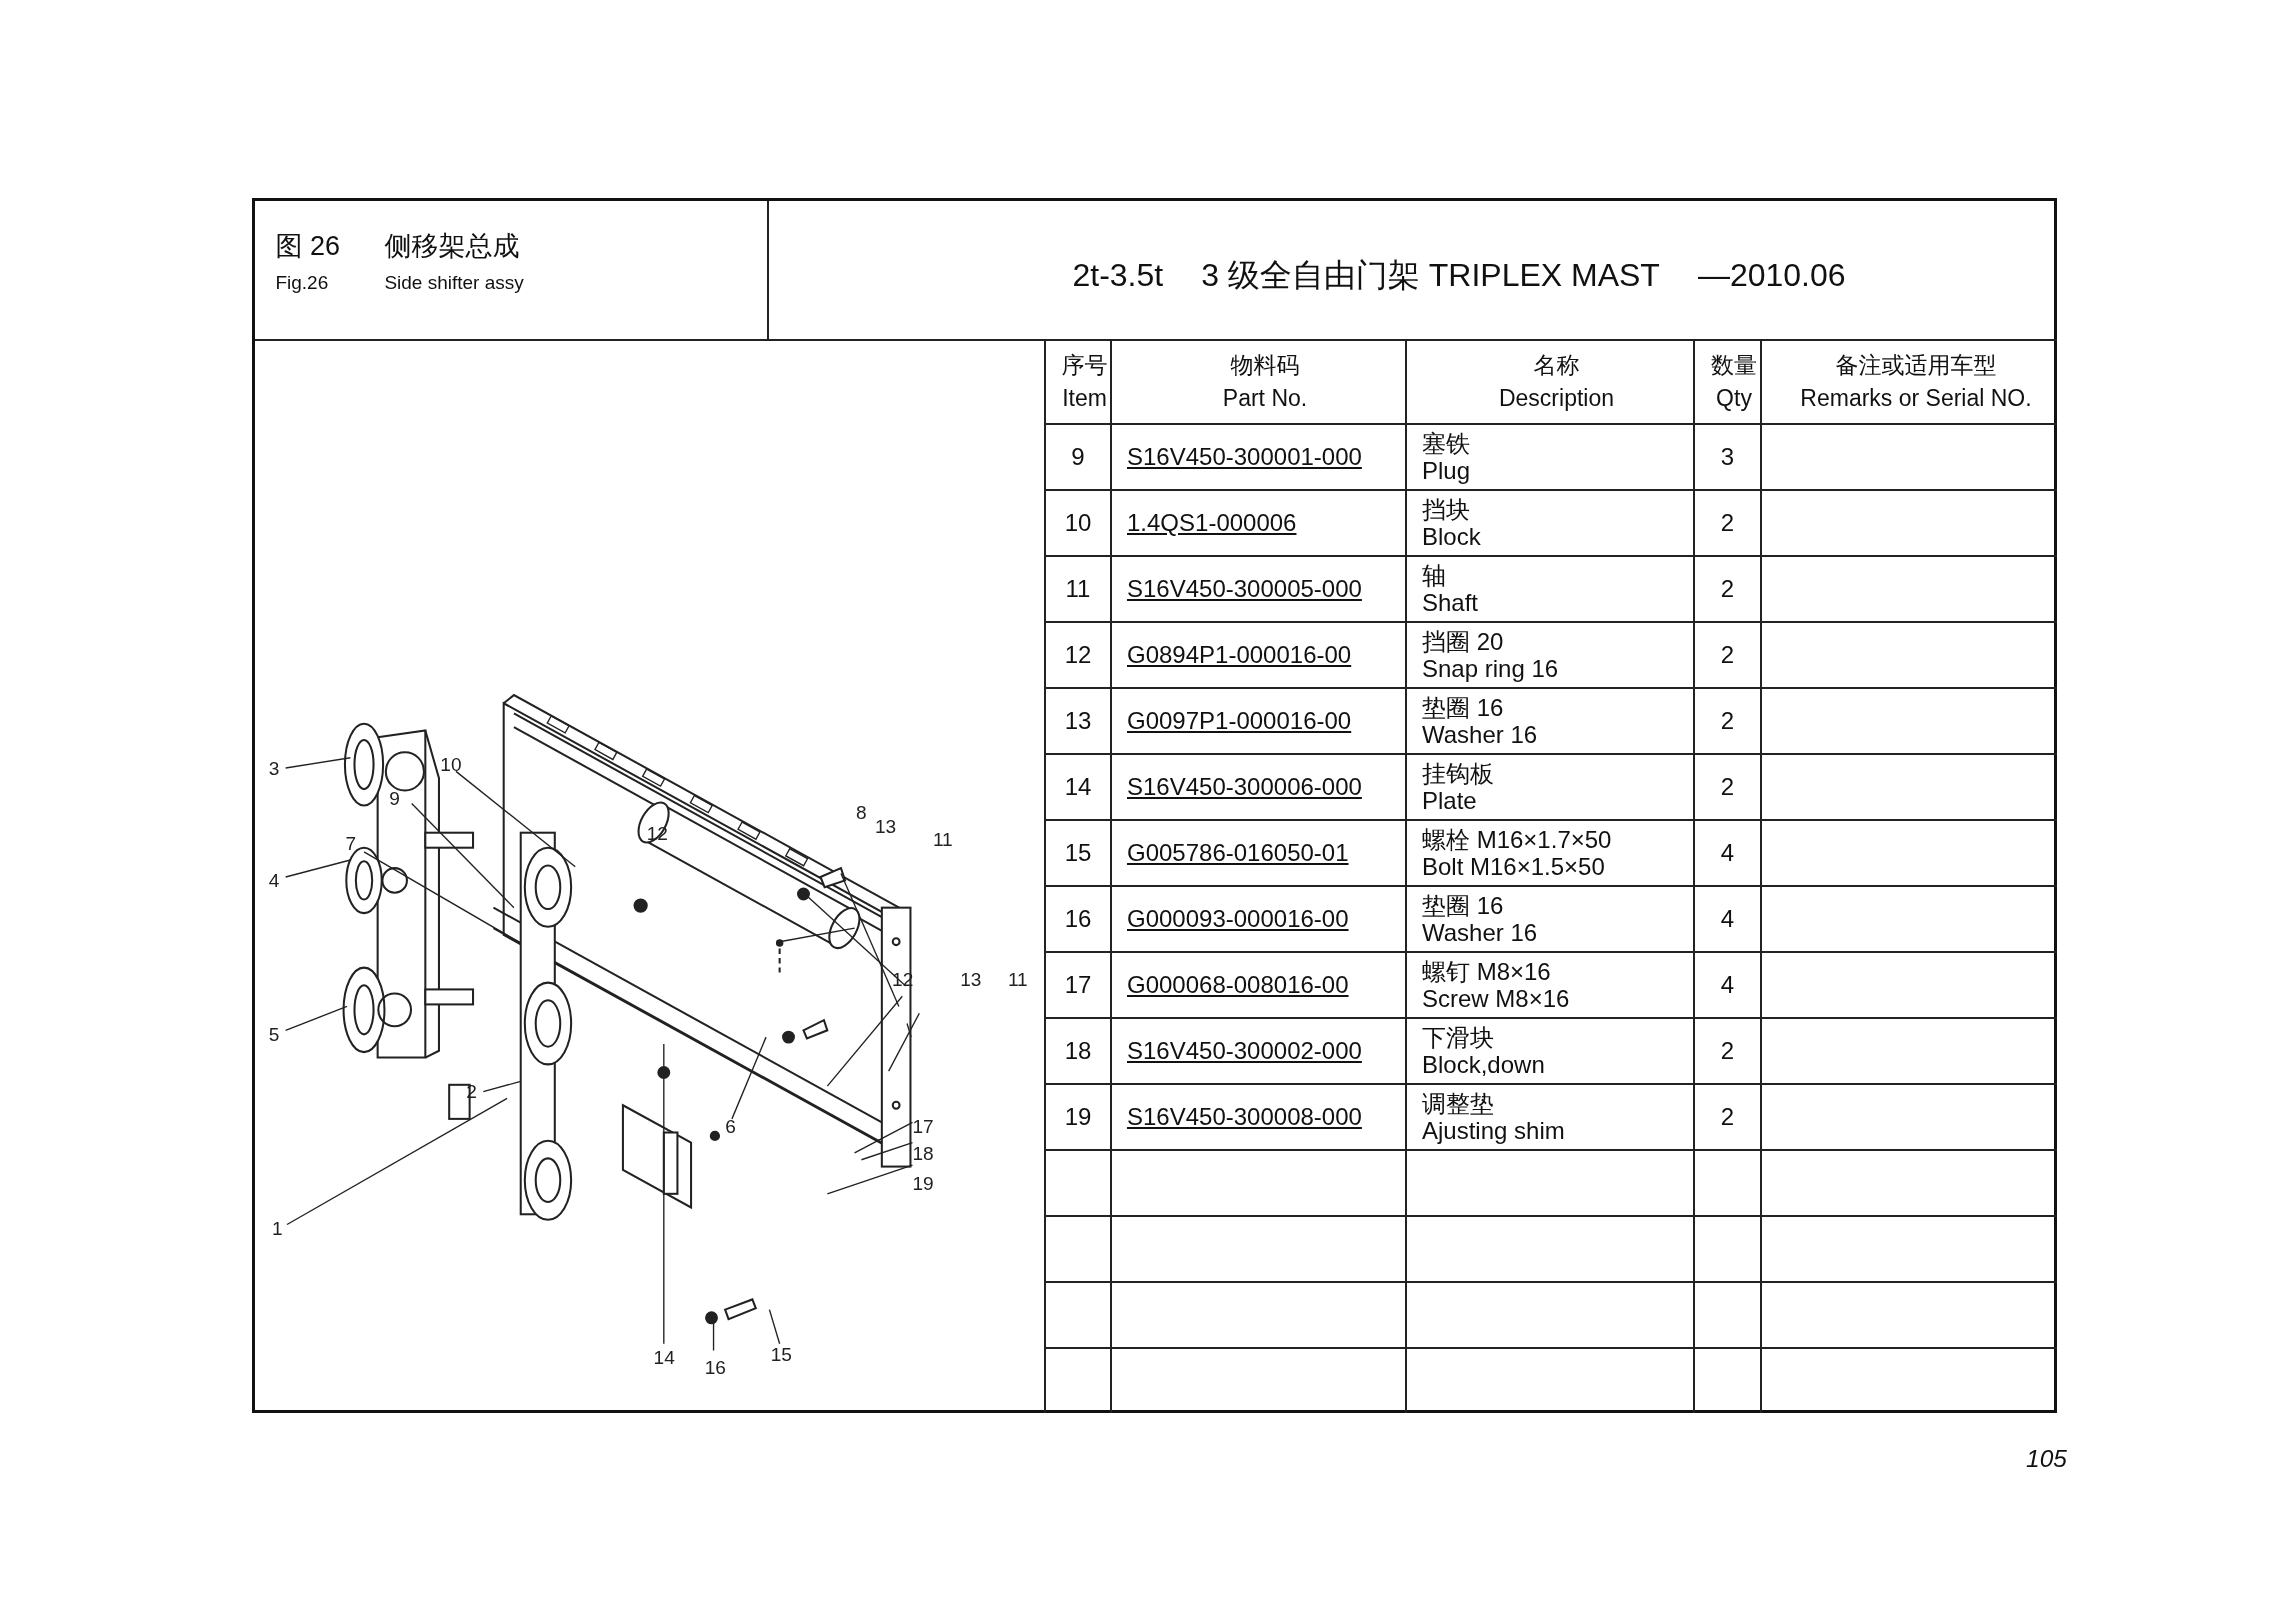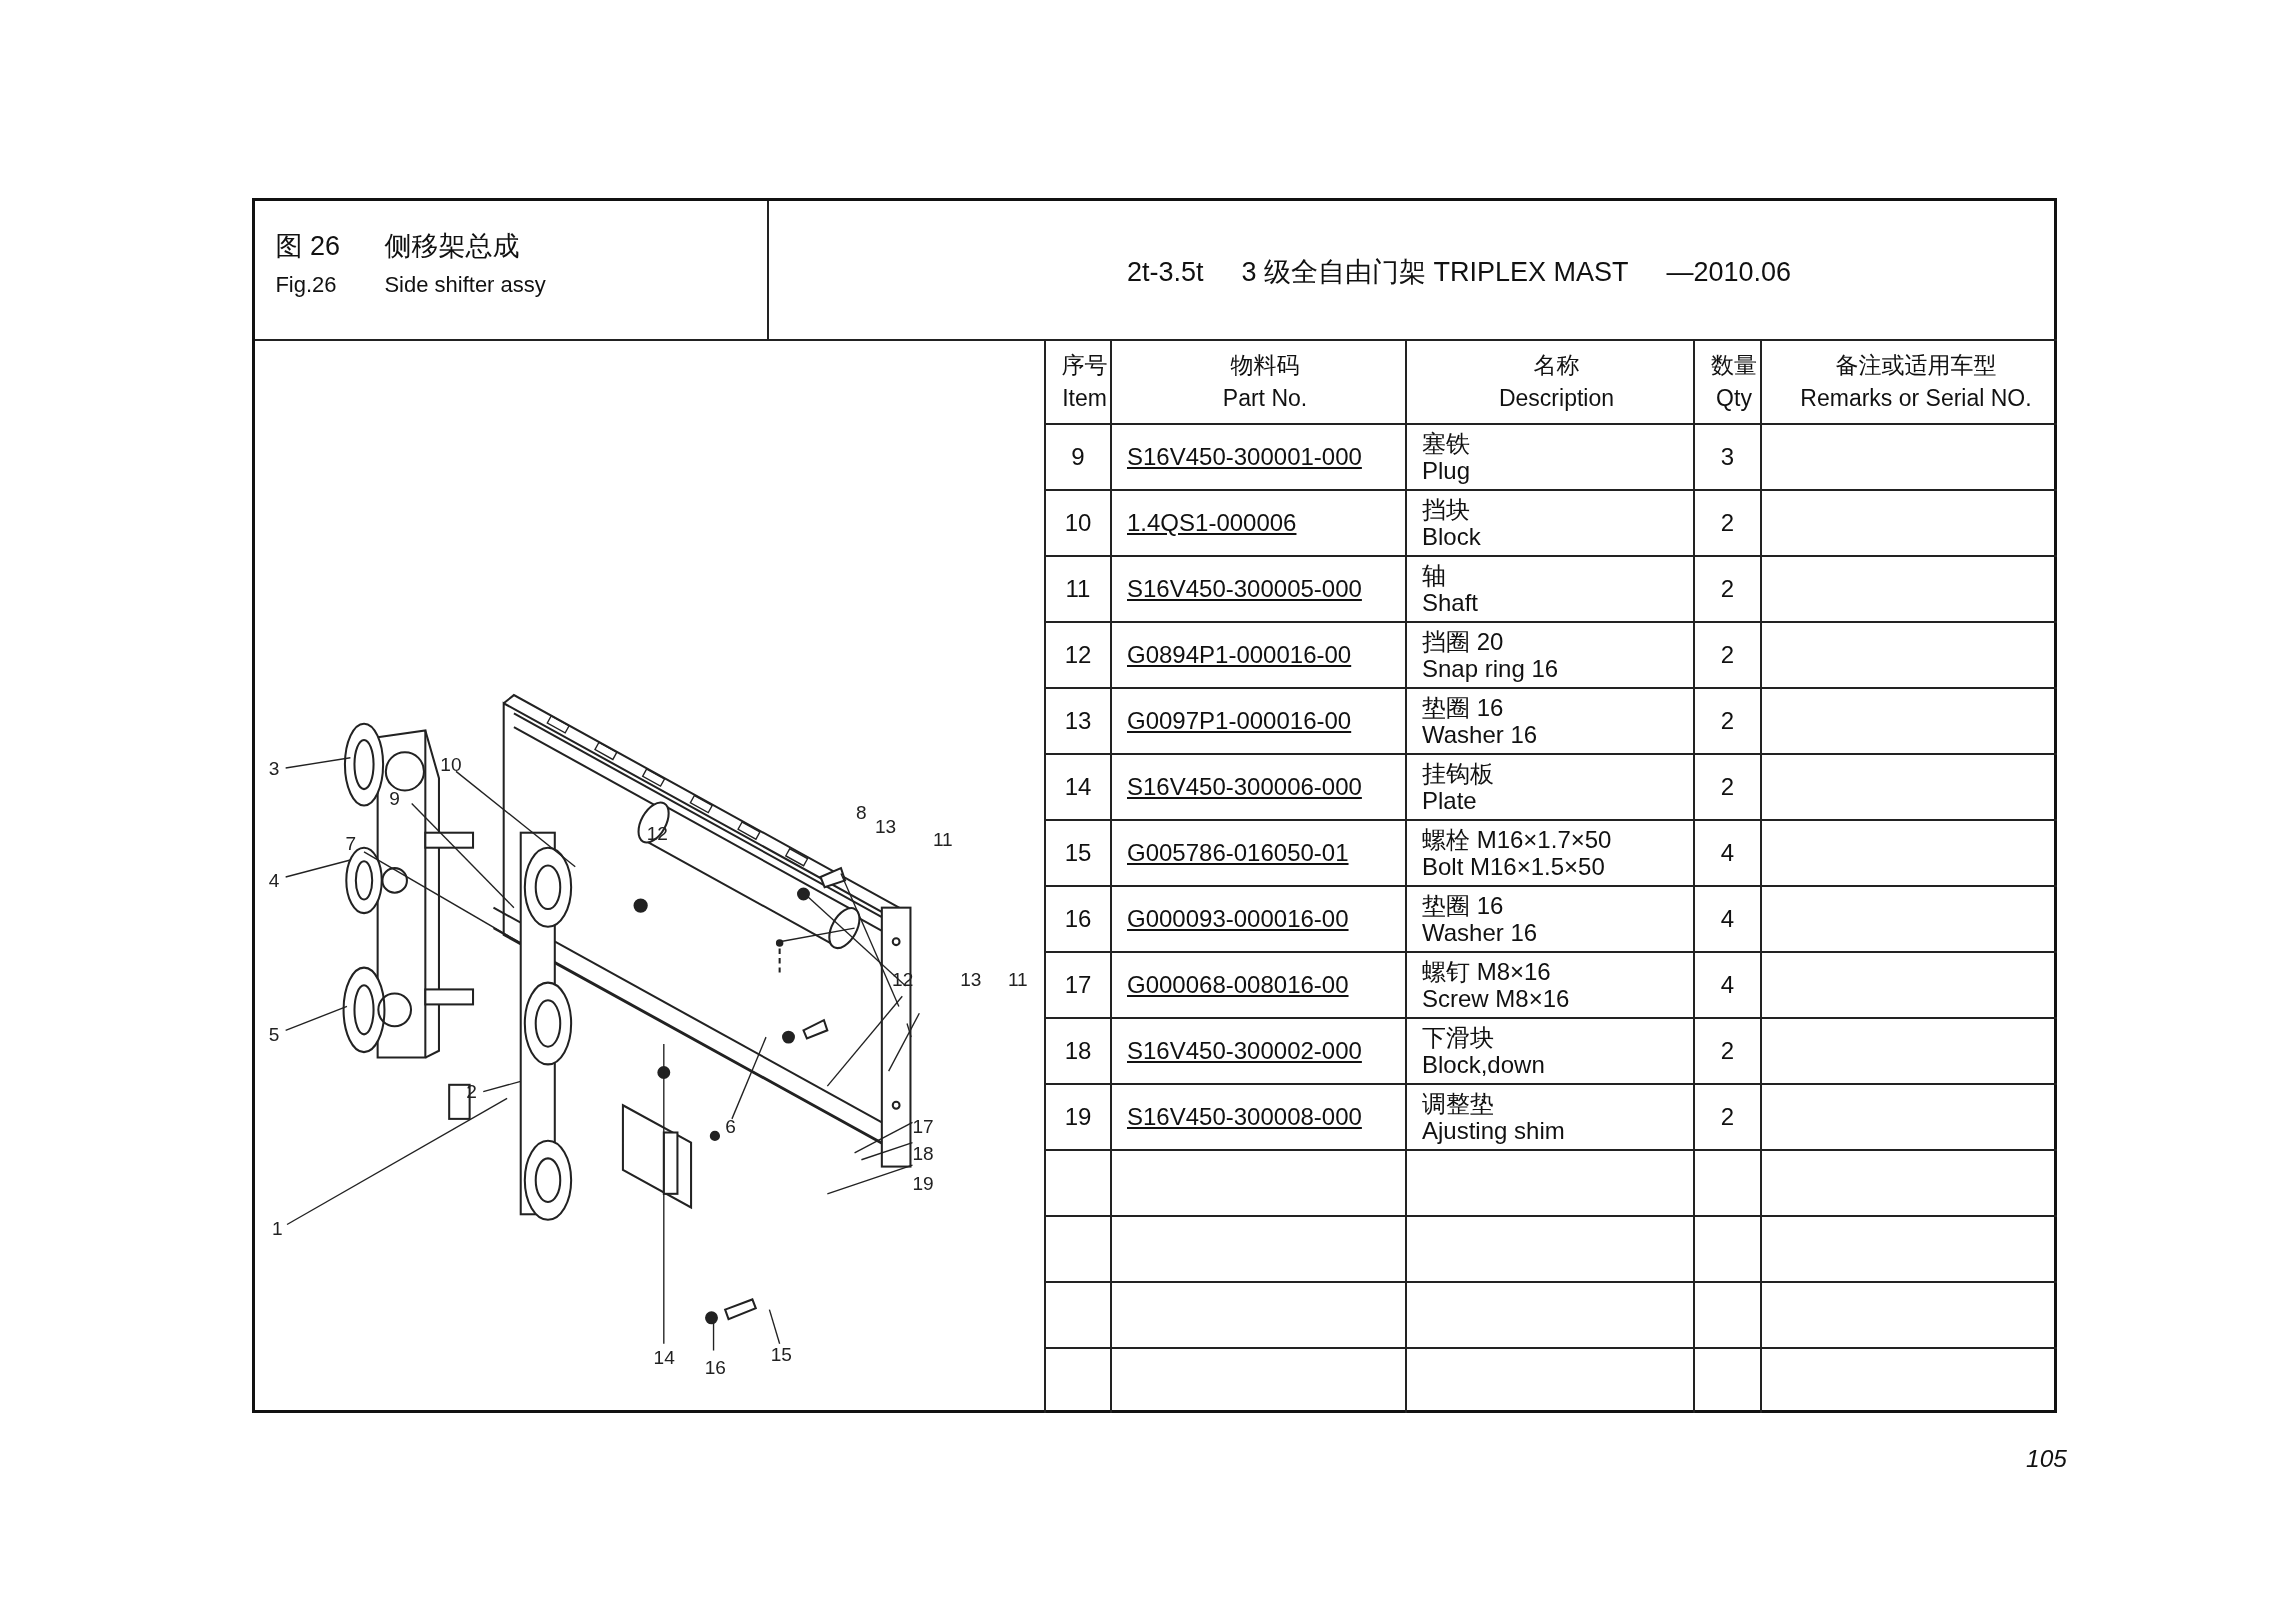--- a/index.html
+++ b/index.html
@@ -3,26 +3,26 @@
   <meta charset="utf-8">
   <style>
     html, body { margin: 0; padding: 0; background: #ffffff; }
     body { width: 2295px; height: 1623px; position: relative; overflow: hidden;
            font-family: "Liberation Sans", "DejaVu Sans", sans-serif; color: #111; }
     .frame { position: absolute; left: 252px; top: 198px; width: 1805px; height: 1215px;
              border: 3.4px solid #111; box-sizing: border-box; }
     .hdr { position: absolute; left: 0; top: 0; right: 0; height: 138px; border-bottom: 2.7px solid #222; }
     .hdr-left { position: absolute; left: 0; top: 0; width: 514px; height: 100%; border-right: 2px solid #222; box-sizing: border-box; }
     .fig-cn { position: absolute; left: 20.4px; top: 27px; font-size: 27px; }
-    .fig-en { position: absolute; left: 20.4px; top: 71px; font-size: 22px; }
+    .fig-en { position: absolute; left: 20.4px; top: 71px; font-size: 19px; }
     .fig-cn span, .fig-en span { display: inline-block; }
     .fig-cn .num { width: 109px; }
     .fig-en .num { width: 109px; }
     .hdr-right { position: absolute; left: 609px; top: 0; right: 0; height: 100%; }
-    .model { position: absolute; left: 0; right: 0; top: 53px; text-align: center; font-size: 27px; letter-spacing: 0px; }
+    .model { position: absolute; left: 0; right: 0; top: 53px; text-align: center; font-size: 32px; letter-spacing: 0px; }
     .model span { margin: 0 19px; }
     .diagram { position: absolute; left: 0; top: 141px; width: 789px; height: 1070px; }
     table.parts { position: absolute; left: 789px; top: 138px; width: 1012px; border-collapse: collapse; table-layout: fixed; }
     table.parts th, table.parts td { border: 2px solid #222; padding: 0; font-weight: normal; }
     table.parts th { height: 82px; font-size: 23px; line-height: 33px; text-align: center; padding-left: 13px; }
     table.parts td { height: 64px; font-size: 24px; }
     table.parts tr td:last-child, table.parts tr th:last-child { border-right: none; }
     table.parts tr:last-child td { border-bottom: none; }
     td.c-item { text-align: center; }
     td.c-part { padding-left: 15px !important; text-decoration: underline; }

